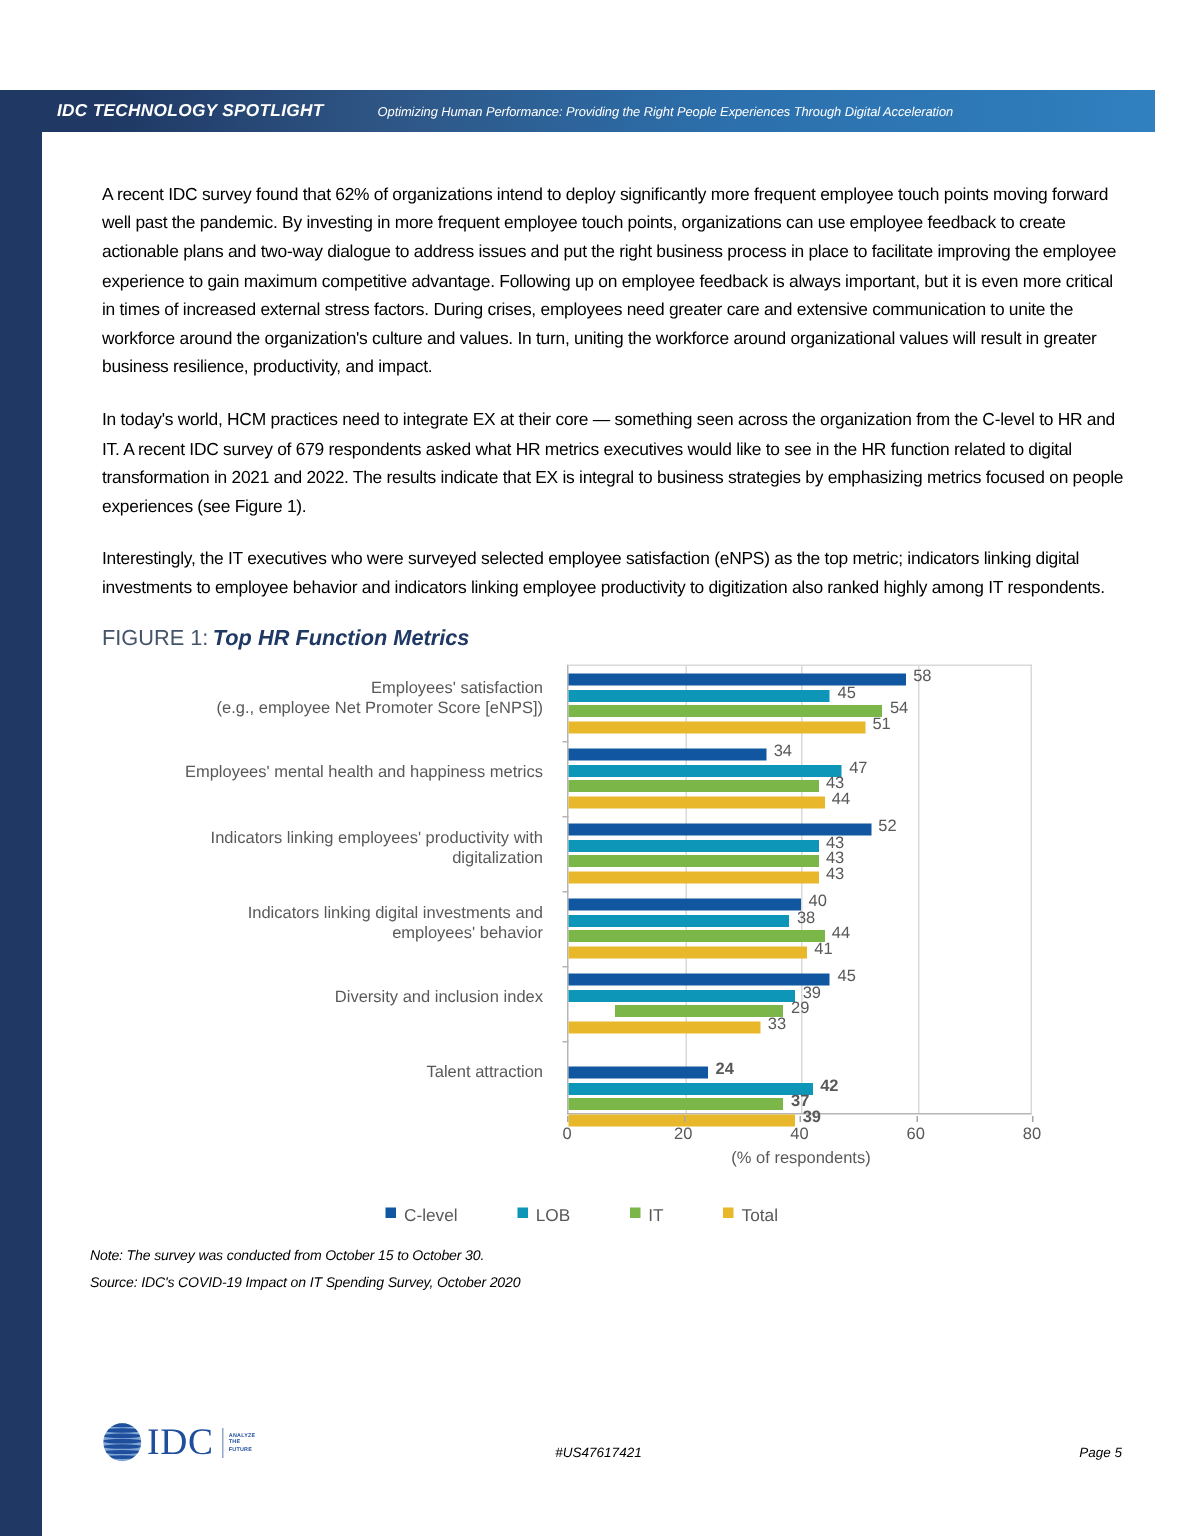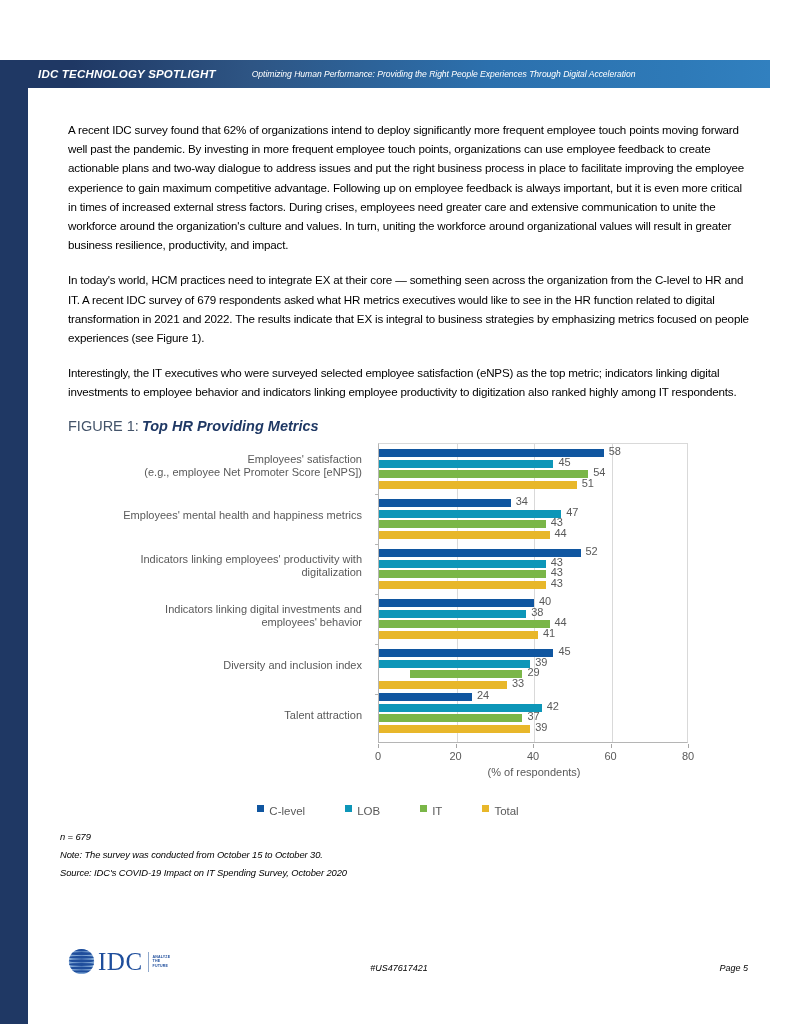--- a/index.html
+++ b/index.html
@@ -296,21 +296,21 @@
     <span class="header-subtitle">Optimizing Human Performance: Providing the Right People Experiences Through Digital Acceleration</span>
   </div>
 
   <div class="content">
     <p class="para">A recent IDC survey found that 62% of organizations intend to deploy significantly more frequent employee touch points moving forward well past the pandemic. By investing in more frequent employee touch points, organizations can use employee feedback to create actionable plans and two-way dialogue to address issues and put the right business process in place to facilitate improving the employee experience to gain maximum competitive advantage. Following up on employee feedback is always important, but it is even more critical in times of increased external stress factors. During crises, employees need greater care and extensive communication to unite the workforce around the organization's culture and values. In turn, uniting the workforce around organizational values will result in greater business resilience, productivity, and impact.</p>
     <p class="para">In today's world, HCM practices need to integrate EX at their core — something seen across the organization from the C-level to HR and IT. A recent IDC survey of 679 respondents asked what HR metrics executives would like to see in the HR function related to digital transformation in 2021 and 2022. The results indicate that EX is integral to business strategies by emphasizing metrics focused on people experiences (see Figure 1).</p>
     <p class="para">Interestingly, the IT executives who were surveyed selected employee satisfaction (eNPS) as the top metric; indicators linking digital investments to employee behavior and indicators linking employee productivity to digitization also ranked highly among IT respondents.</p>
   </div>
 
   <div class="figure-title">
-    <span class="fignum">FIGURE 1:</span><span class="figname">Top HR Providing Metrics</span>
+    <span class="fignum">FIGURE 1:</span><span class="figname">Top HR Function Metrics</span>
   </div>
 
   <div id="chart">
     <div class="chart-inner">
       <div class="cat-labels" id="cat-labels">
           <div class="cat-label" style="top: 9.5px;">
             <div>Employees' satisfaction</div>
             <div>(e.g., employee Net Promoter Score [eNPS])</div>
           </div>
           <div class="cat-label" style="top: 66.25px;">
@@ -423,21 +423,21 @@
             </div>
             <div class="bar-row" style="height: 10.5px; margin-left: 31px;">
               <div class="bar" style="width: 112.375px; background: rgb(122, 182, 72);"></div>
               <div class="bar-val" style="left: 117.375px;">29</div>
             </div>
             <div class="bar-row" style="height: 10.5px;">
               <div class="bar" style="width: 127.875px; background: rgb(232, 183, 42);"></div>
               <div class="bar-val" style="left: 132.875px;">33</div>
             </div>
           </div>
-          <div class="group" style="top: 248px; height: 42px;">
+          <div class="group" style="top: 266px; height: 42px; font-weight: bold;">
             <div class="bar-row" style="height: 10.5px;">
               <div class="bar" style="width: 93px; background: rgb(16, 86, 160);"></div>
               <div class="bar-val" style="left: 98px;">24</div>
             </div>
             <div class="bar-row" style="height: 10.5px;">
               <div class="bar" style="width: 162.75px; background: rgb(13, 150, 184);"></div>
               <div class="bar-val" style="left: 167.75px;">42</div>
             </div>
             <div class="bar-row" style="height: 10.5px;">
               <div class="bar" style="width: 143.375px; background: rgb(122, 182, 72);"></div>
@@ -478,21 +478,20 @@
         <span class="legend-swatch" style="background: rgb(122, 182, 72);"></span>
         <span class="legend-text">IT</span>
       </div>
       <div class="legend-item">
         <span class="legend-swatch" style="background: rgb(232, 183, 42);"></span>
         <span class="legend-text">Total</span>
       </div>
     </div>
 
   <div class="footnotes">
-    <div class="footnote">n = 679</div>
     <div class="footnote">Note: The survey was conducted from October 15 to October 30.</div>
     <div class="footnote">Source: IDC's COVID-19 Impact on IT Spending Survey, October 2020</div>
   </div>
 
   <div class="footer">
     <div class="logo-wrap">
       <div class="logo-globe">
         <svg width="27" height="27" viewBox="0 0 27 27" aria-hidden="true">
           <defs>
             <clipPath id="gclip">

